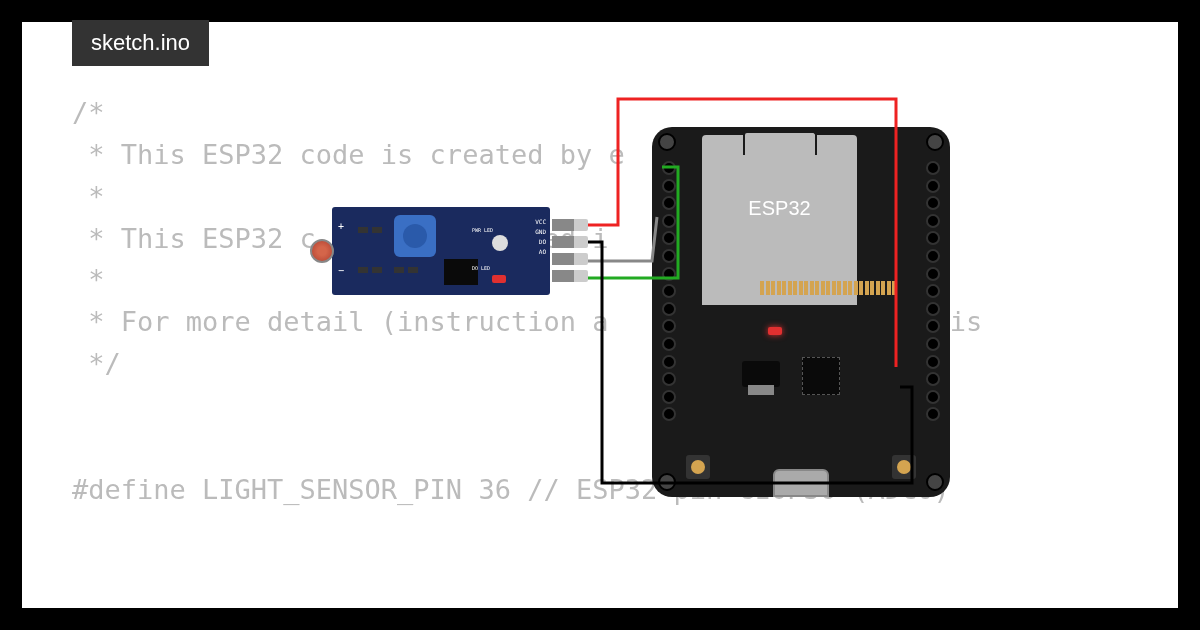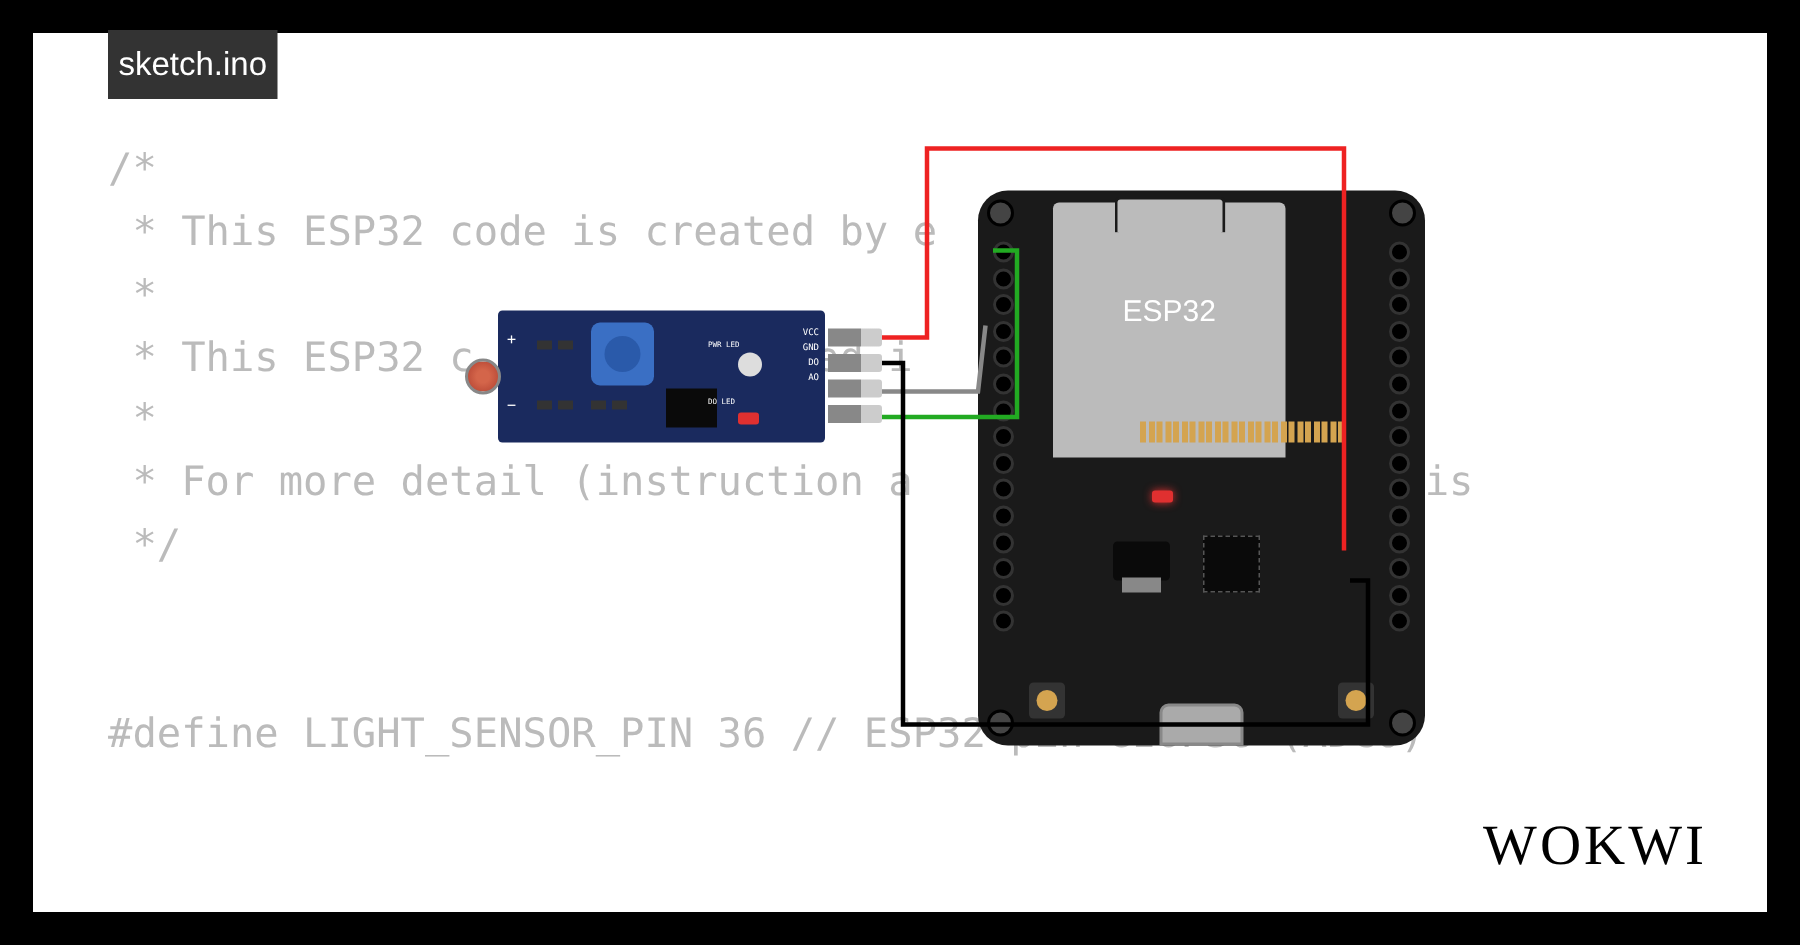--- a/index.html
+++ b/index.html
@@ -19,21 +19,21 @@
       bottom: 20px;
       background: #fff;
       border: 2px solid #000;
     }
     .tab {
       position: absolute;
       top: -2px;
       left: 50px;
       background: #333;
       color: #fff;
-      padding: 10px 7px;
+      padding: 10px 19px;
       font-size: 22px;
       font-family: Arial, sans-serif;
       z-index: 10;
     }
     .code-area {
       position: absolute;
       top: 70px;
       left: 50px;
       right: 30px;
       color: #bbb;
@@ -461,14 +461,13 @@
           <div class="esp32-pin"></div>
           <div class="esp32-pin"></div>
           <div class="esp32-pin"></div>
         <div class="esp32-pin"></div>
           <div class="esp32-pin"></div>
           <div class="esp32-pin"></div>
       </div>
     </div>
   </div>
 
-  <div class="logo">WOKWI</div>
 </div>
 
 </body></html>

